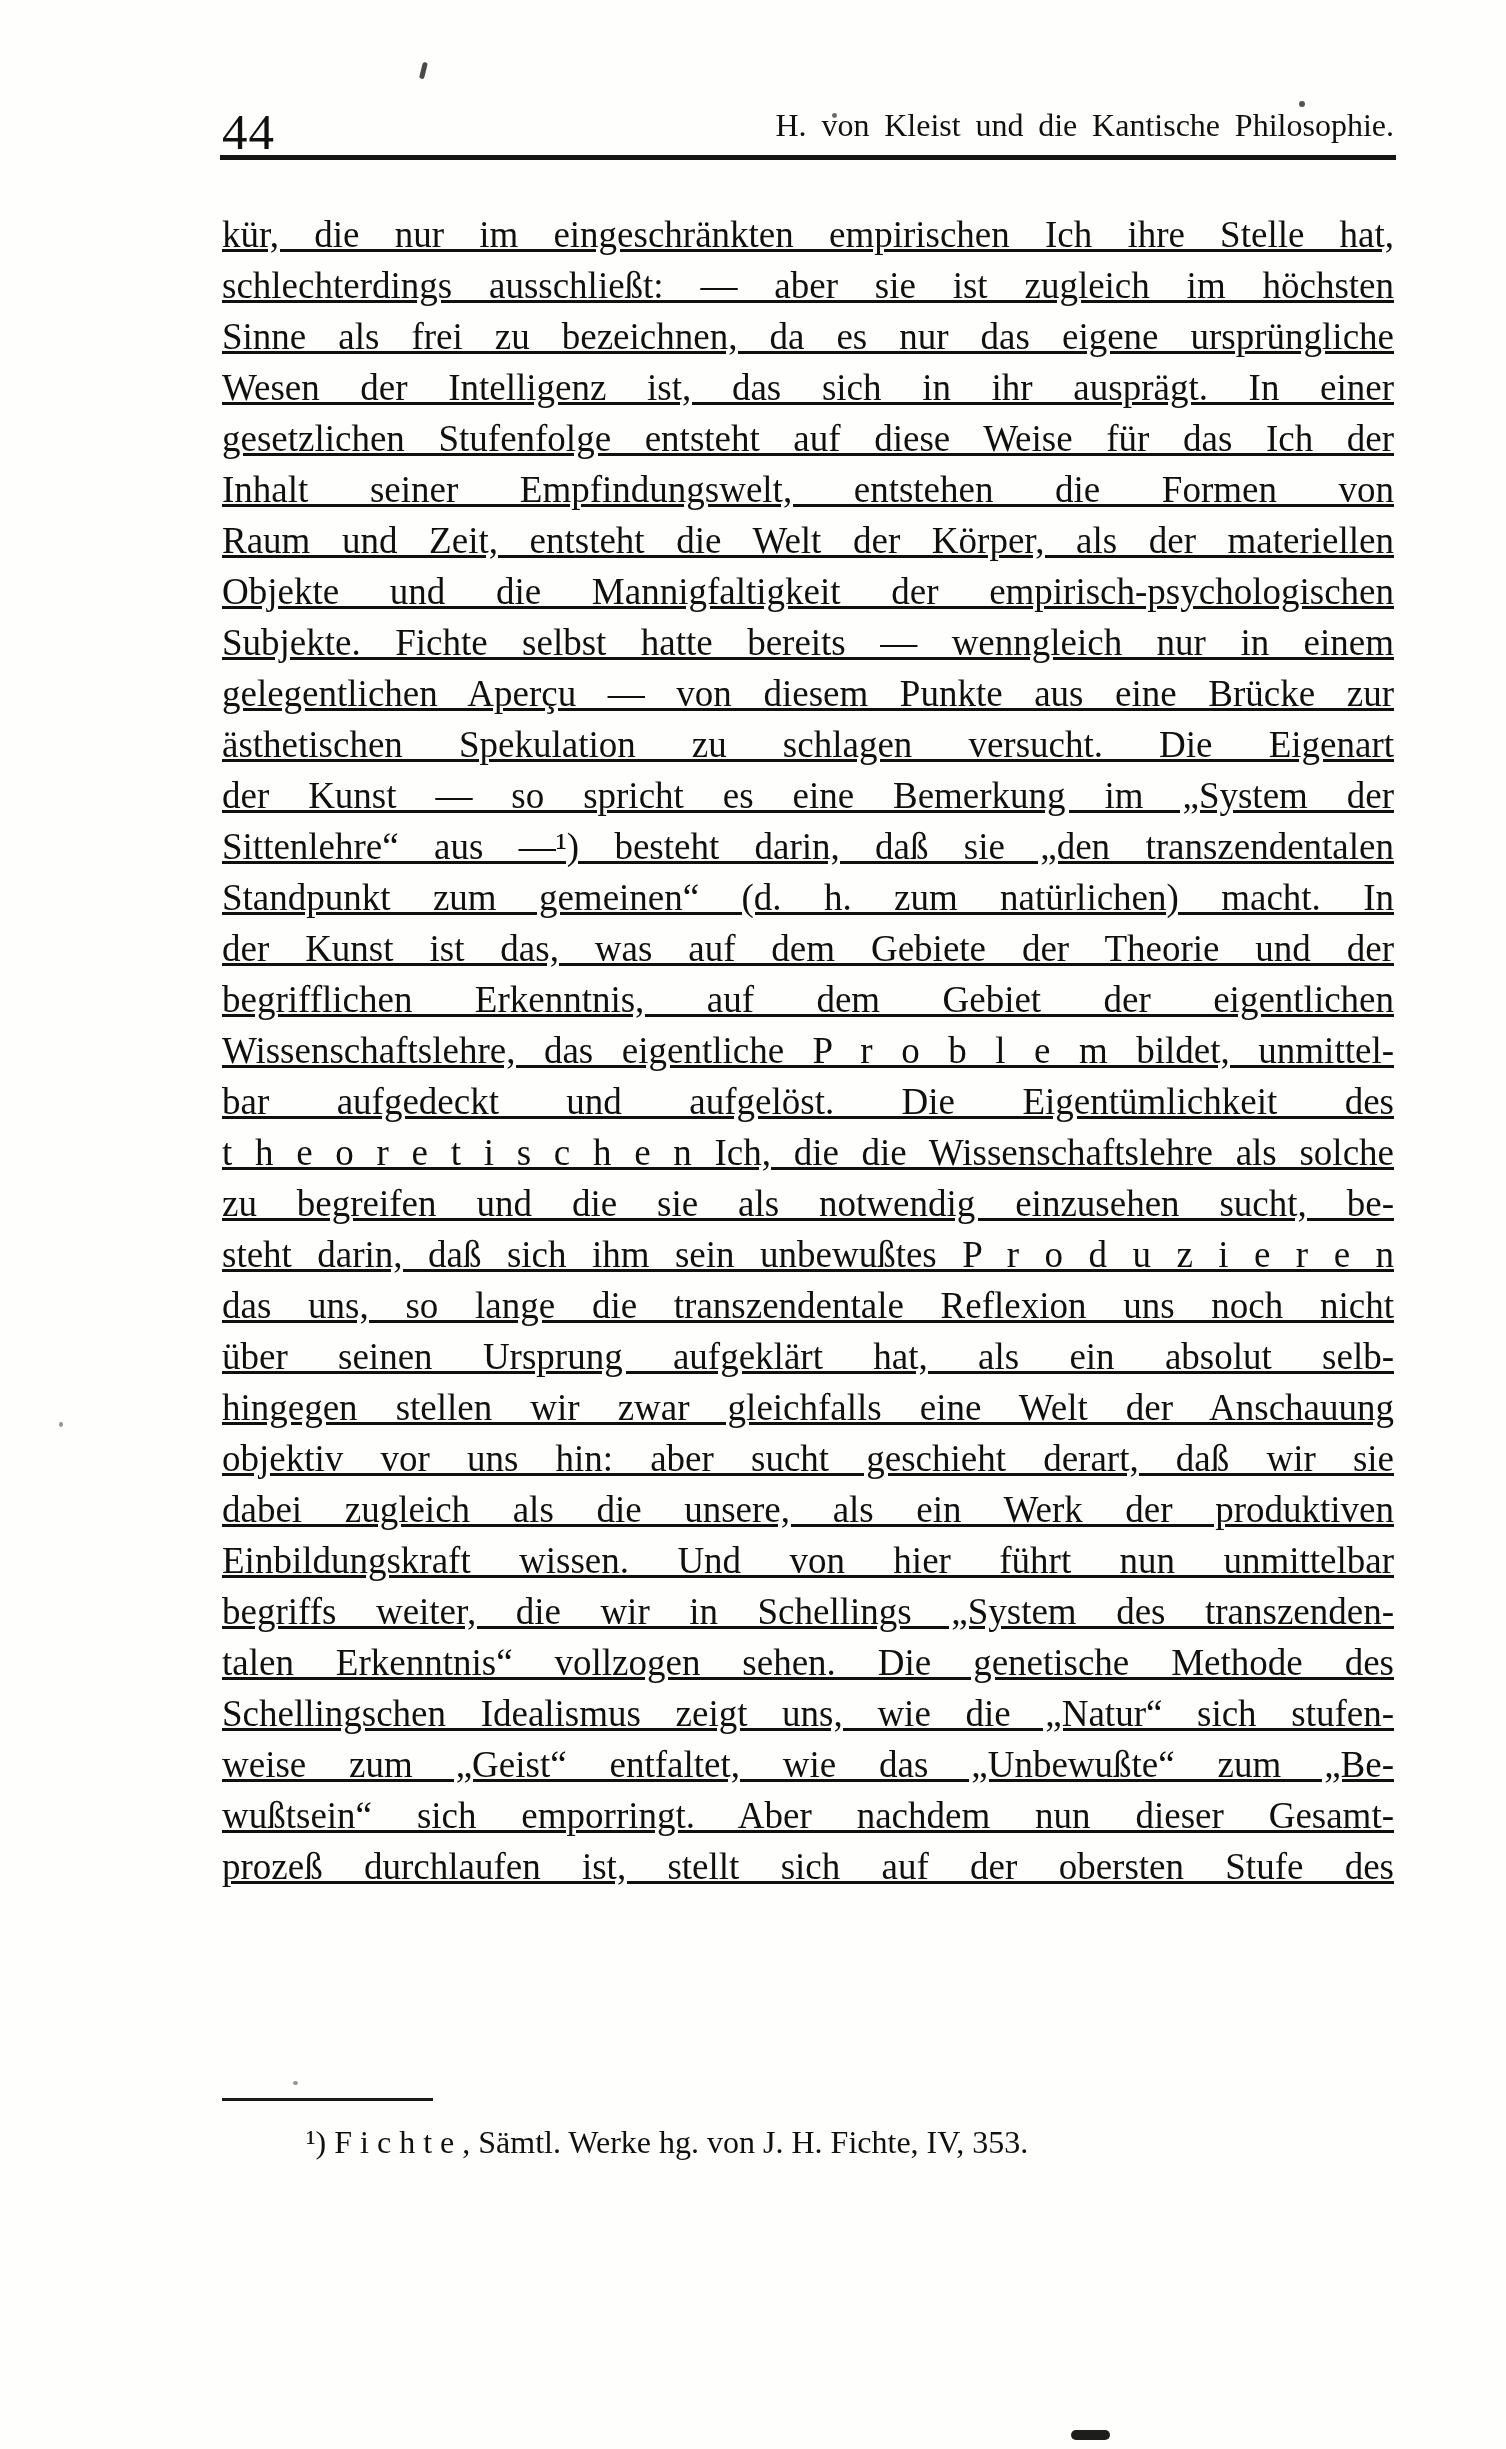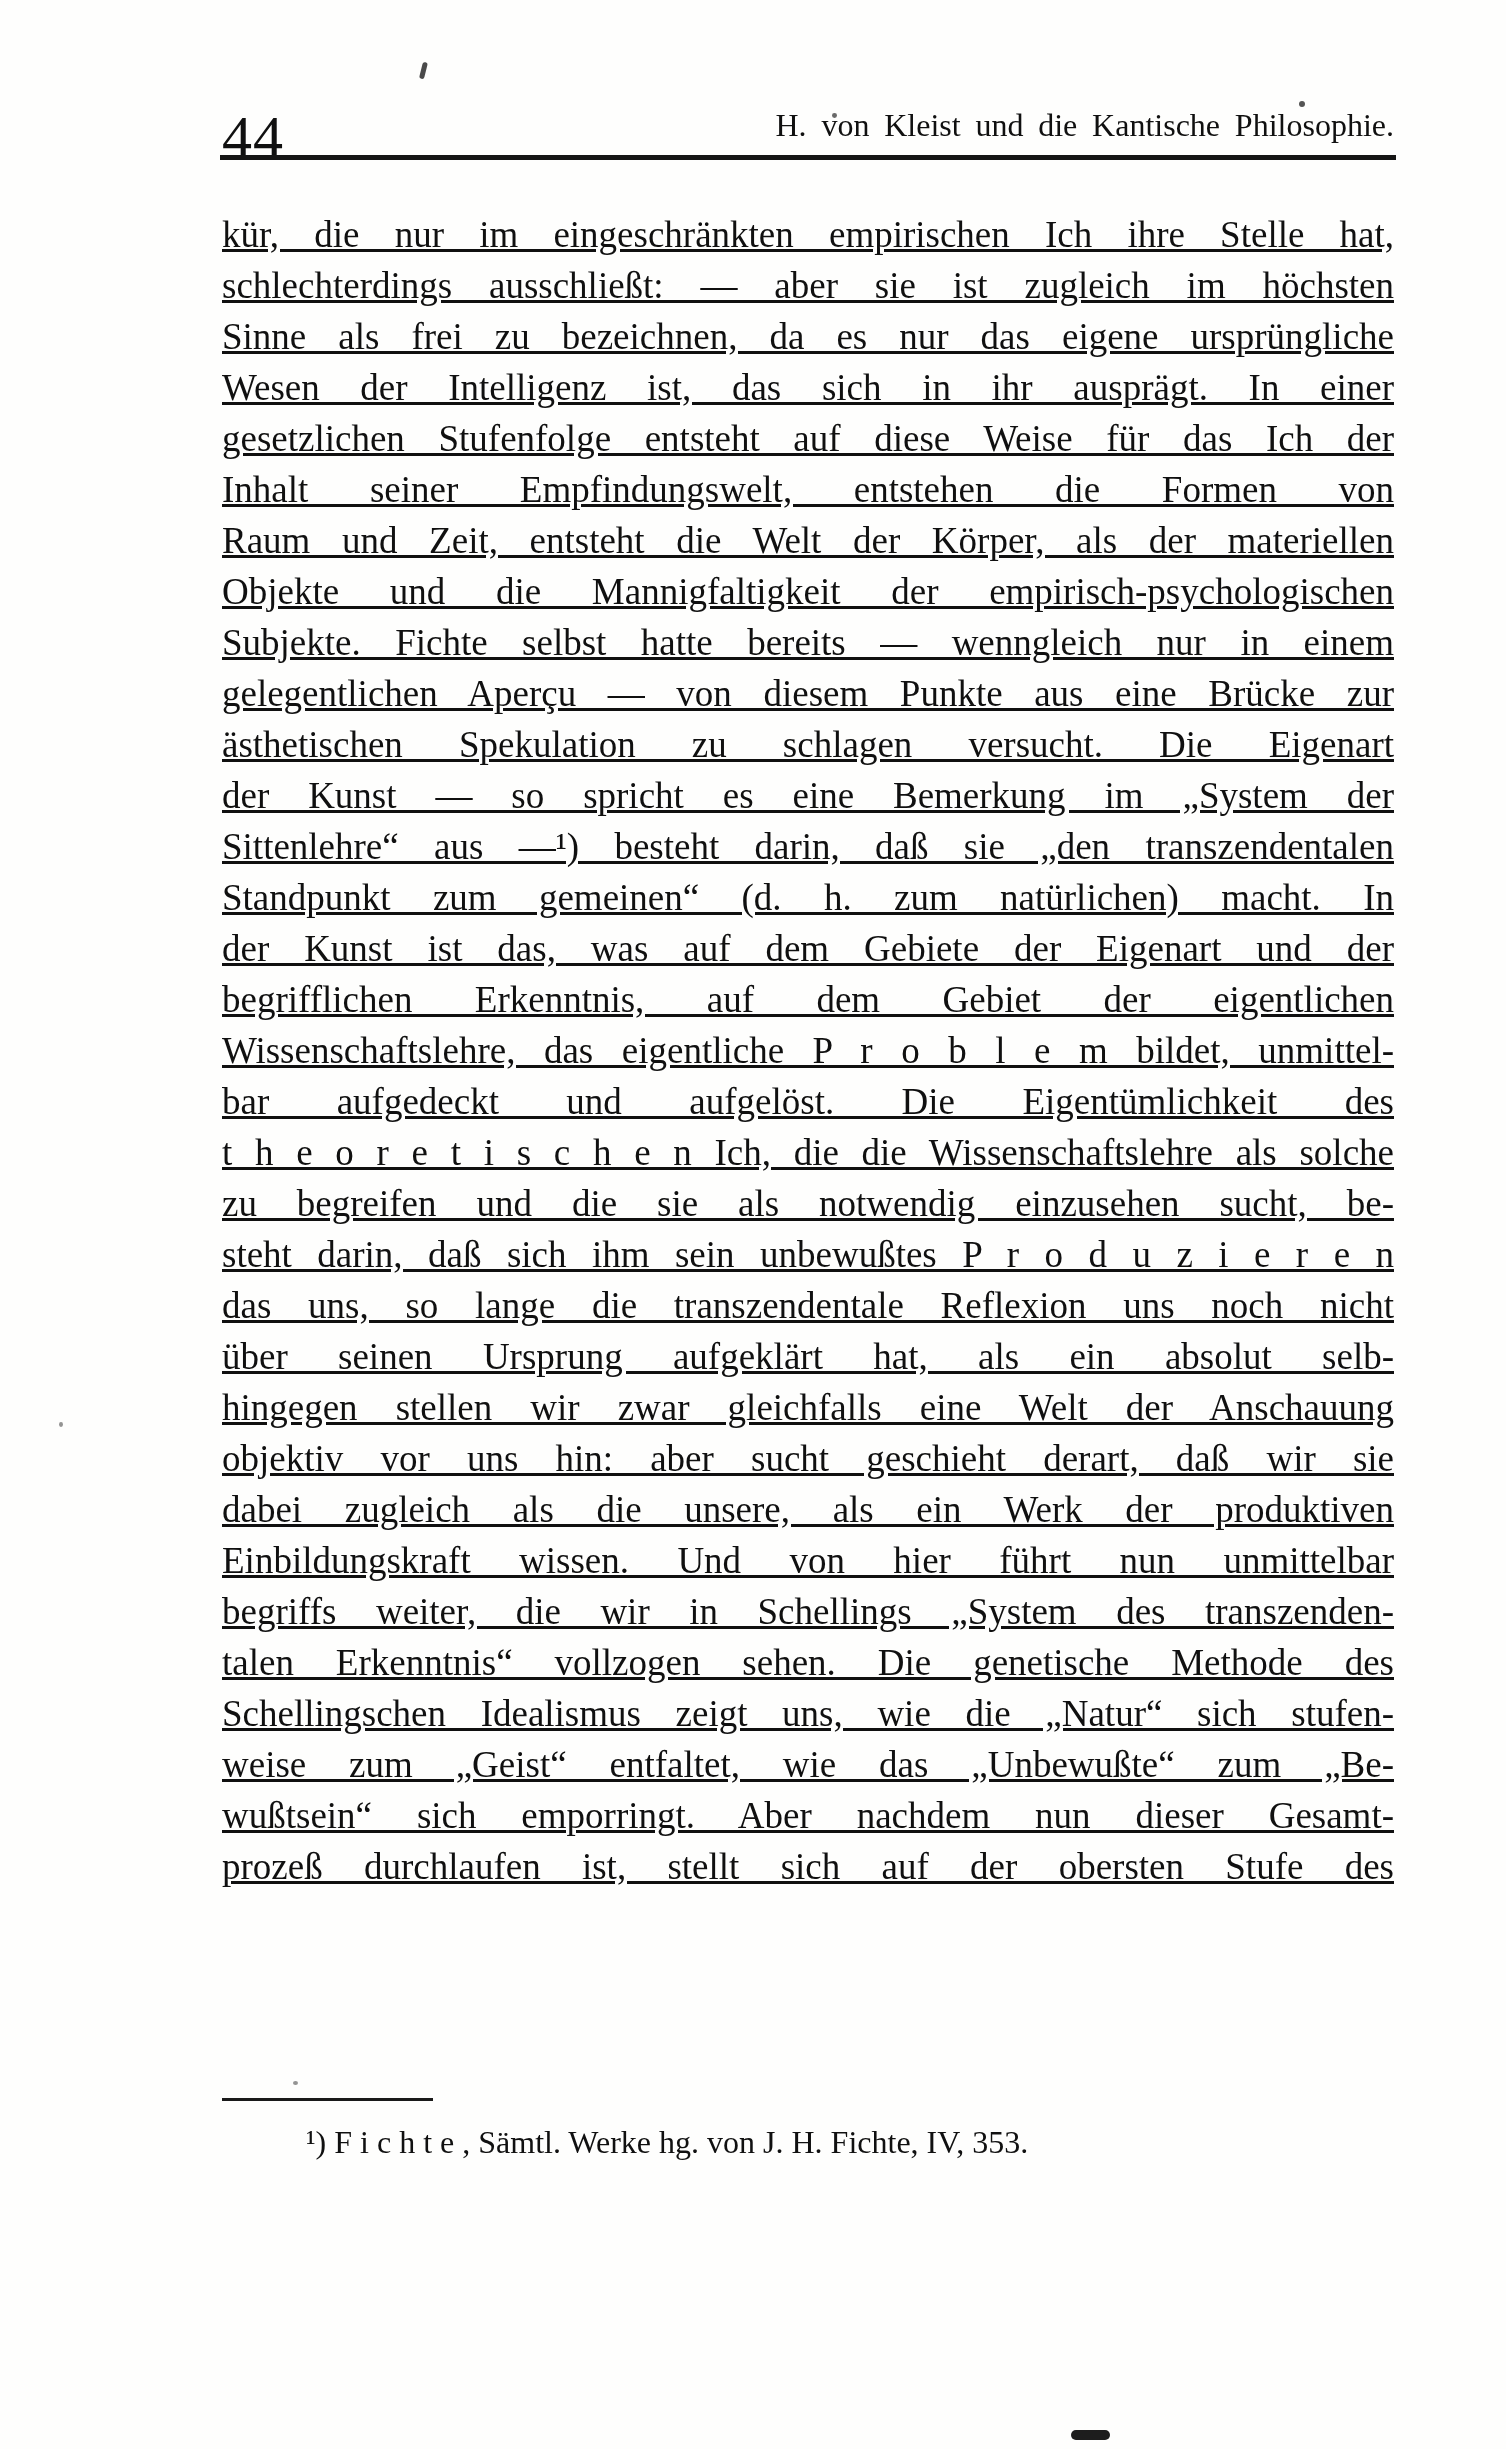--- a/index.html
+++ b/index.html
@@ -20,21 +20,21 @@
     position: absolute;
     top: 103px;
     left: 222px;
     width: 1172px;
     height: 53px;
   }
   .page-number {
     position: absolute;
     left: 0;
     top: 0;
-    font-size: 60px;
+    font-size: 51px;
     letter-spacing: 1px;
   }
   .header-title {
     position: absolute;
     left: 0;
     top: 3.9px;
     width: 100%;
     text-align: right;
     font-size: 32px;
     word-spacing: 6.8px;
@@ -115,21 +115,21 @@
       <div class="text-line">gesetzlichen Stufenfolge entsteht auf diese Weise für das Ich der</div>
       <div class="text-line">Inhalt seiner Empfindungswelt, entstehen die Formen von</div>
       <div class="text-line">Raum und Zeit, entsteht die Welt der Körper, als der materiellen</div>
       <div class="text-line">Objekte und die Mannigfaltigkeit der empirisch-psychologischen</div>
       <div class="text-line">Subjekte. Fichte selbst hatte bereits — wenngleich nur in einem</div>
       <div class="text-line">gelegentlichen Aperçu — von diesem Punkte aus eine Brücke zur</div>
       <div class="text-line">ästhetischen Spekulation zu schlagen versucht. Die Eigenart</div>
       <div class="text-line">der Kunst — so spricht es eine Bemerkung im „System der</div>
       <div class="text-line">Sittenlehre“ aus —¹) besteht darin, daß sie „den transzendentalen</div>
       <div class="text-line">Standpunkt zum gemeinen“ (d. h. zum natürlichen) macht. In</div>
-      <div class="text-line">der Kunst ist das, was auf dem Gebiete der Eigenart und der</div>
+      <div class="text-line">der Kunst ist das, was auf dem Gebiete der Theorie und der</div>
       <div class="text-line">begrifflichen Erkenntnis, auf dem Gebiet der eigentlichen</div>
       <div class="text-line">Wissenschaftslehre, das eigentliche P r o b l e m bildet, unmittel-</div>
       <div class="text-line">bar aufgedeckt und aufgelöst. Die Eigentümlichkeit des</div>
       <div class="text-line">t h e o r e t i s c h e n Ich, die die Wissenschaftslehre als solche</div>
       <div class="text-line">zu begreifen und die sie als notwendig einzusehen sucht, be-</div>
       <div class="text-line">steht darin, daß sich ihm sein unbewußtes P r o d u z i e r e n</div>
       <div class="text-line">das uns, so lange die transzendentale Reflexion uns noch nicht</div>
       <div class="text-line">über seinen Ursprung aufgeklärt hat, als ein absolut selb-</div>
       <div class="text-line">hingegen stellen wir zwar gleichfalls eine Welt der Anschauung</div>
       <div class="text-line">objektiv vor uns hin: aber sucht geschieht derart, daß wir sie</div>

